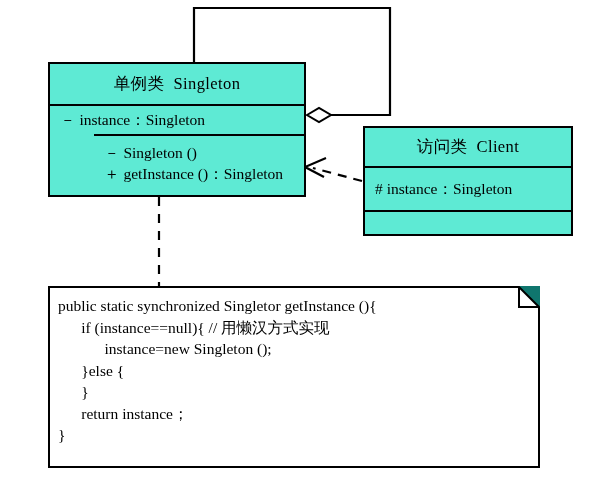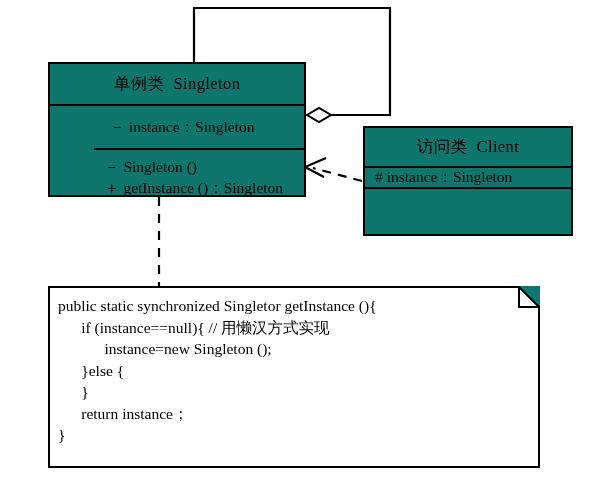--- a/index.html
+++ b/index.html
@@ -22,21 +22,21 @@
     top: 0;
     width: 607px;
     height: 484px;
     pointer-events: none;
   }
 
   
   .uml-class {
     position: absolute;
     box-sizing: border-box;
-    background: #0f766e;
+    background: #5eead4;
     border: 2px solid #000000;
     z-index: 3;
   }
   .uml-compartment {
     box-sizing: border-box;
     display: flex;
     align-items: center;
   }
   .uml-compartment + .uml-compartment {
     border-top: 2px solid #000000;
@@ -112,34 +112,34 @@
 
     <g>
       <path d="M 159 197 L 159 286" fill="none" stroke="#000000" stroke-width="2.2" stroke-dasharray="9 8"></path>
     </g>
   </svg>
 
   <div class="uml-class" style="left:48px; top:62px; width:258px; height:135px;">
     <div class="uml-compartment uml-title" style="height:40px;">
       <span>单例类  Singleton</span>
     </div>
-    <div class="uml-compartment uml-member" style="height:44px;justify-content:center;">
+    <div class="uml-compartment uml-member" style="height:30px;">
       <span>－ instance：Singleton</span>
     </div>
     <div class="uml-compartment uml-member uml-member-stack" style="height:51px;margin-left:44px;">
       <span>－ Singleton ()</span>
       <span>＋ getInstance ()：Singleton</span>
     </div>
   </div>
 
   <div class="uml-class" style="left:363px; top:126px; width:210px; height:110px;">
     <div class="uml-compartment uml-title" style="height:38px;">
       <span>访问类  Client</span>
     </div>
-    <div class="uml-compartment uml-member" style="height:21px;">
+    <div class="uml-compartment uml-member" style="height:44px;">
       <span># instance：Singleton</span>
     </div>
     <div class="uml-compartment uml-member" style="height:34px;">
       <span></span>
     </div>
   </div>
 
   <div class="uml-note" style="left:48px; top:286px; width:492px; height:182px;">
     <svg class="note-shape" viewBox="0 0 492 182" preserveAspectRatio="none">
       <path d="M 1 1 L 471 1 L 491 21 L 491 181 L 1 181 Z" fill="#ffffff" stroke="#000000" stroke-width="2" vector-effect="non-scaling-stroke"></path>

